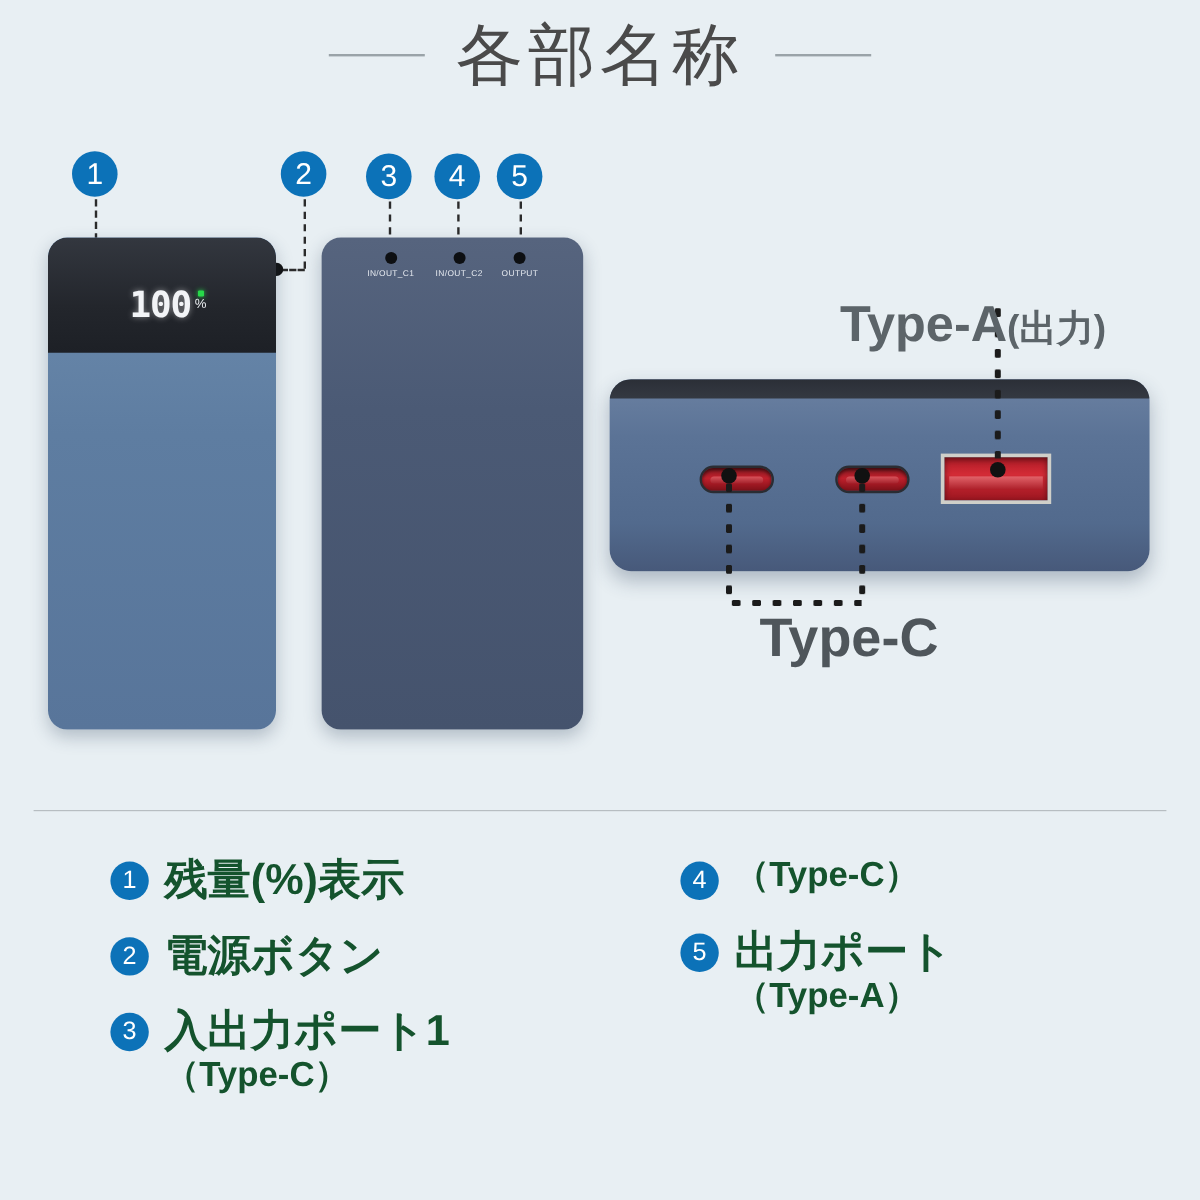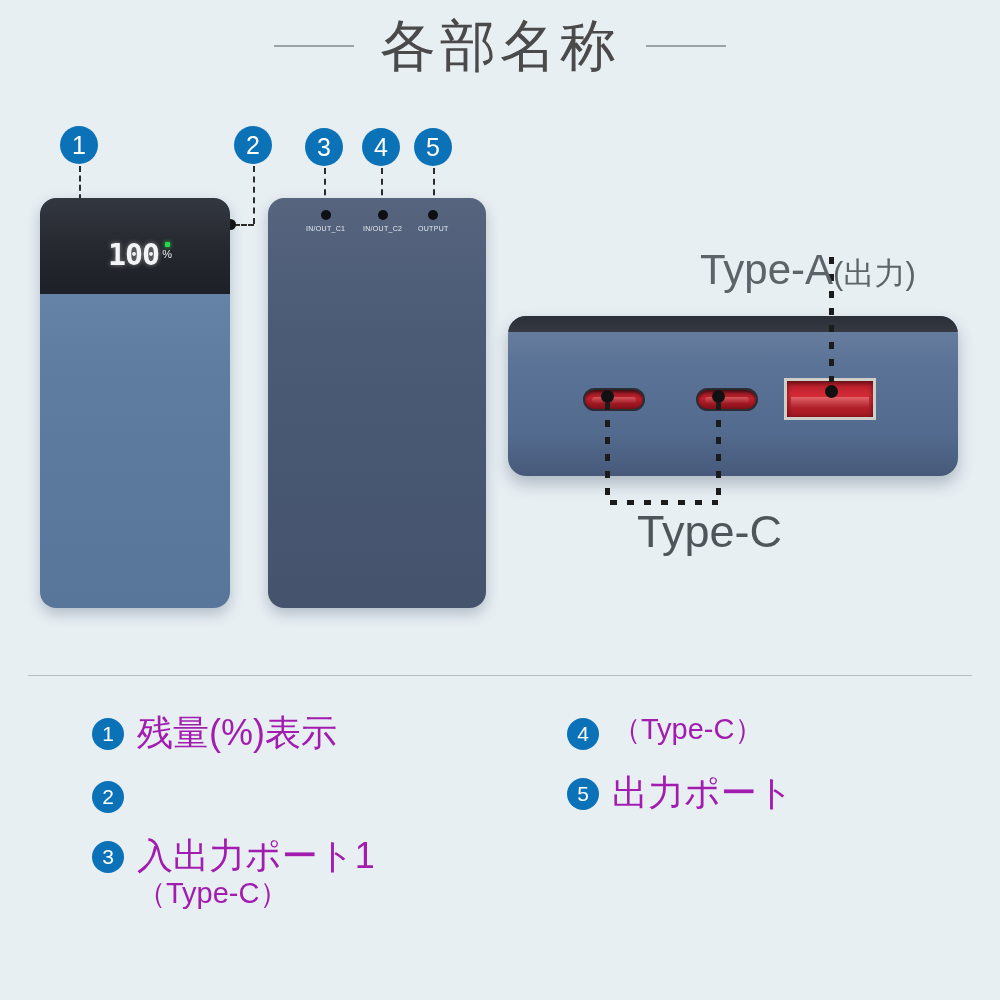--- a/index.html
+++ b/index.html
@@ -198,21 +198,21 @@
     position: absolute;
     width: 13px; height: 13px;
     border-radius: 50%;
     background: #111;
   }
 
   
   .side-label {
     position: absolute;
     color: #5c6469;
-    font-weight: 400;
+    font-weight: 700;
     line-height: 1.05;
   }
   .lbl-a { top: 248px; left: 700px; font-size: 42px; white-space: nowrap; }
   .lbl-a .sub { font-size: 31px; }
   .lbl-c {
     top: 508px; left: 572px;
     font-size: 45px;
     color: #4f565b;
     text-align: right;
     width: 210px;
@@ -248,24 +248,24 @@
     border-radius: 50%;
     background: #0c72b8;
     color: #fff;
     font-size: 21px;
     line-height: 32px;
     text-align: center;
     margin-right: 13px;
     margin-top: 6px;
   }
   .legend-text {
-    color: #a21caf;
+    color: #14532d;
     font-size: 36px;
     line-height: 1.14;
-    font-weight: 400;
+    font-weight: 700;
   }
   .legend-text .sub {
     display: block;
     font-size: 29px;
     margin-top: 1px;
   }
 </style>
 </head>
 <body>
 
@@ -348,20 +348,23 @@
 
     <div class="legend-item">
       <div class="legend-badge">1</div>
       <div class="legend-text">
         <span>残量(%)表示</span>
       </div>
     </div>
 
     <div class="legend-item">
       <div class="legend-badge">2</div>
+      <div class="legend-text">
+        <span>電源ボタン</span>
+      </div>
     </div>
 
     <div class="legend-item">
       <div class="legend-badge">3</div>
       <div class="legend-text">
         <span>入出力ポート1</span>
         <span class="sub">（Type-C）</span>
       </div>
     </div>
 
@@ -373,17 +376,18 @@
       <div class="legend-badge">4</div>
       <div class="legend-text">
         <span class="sub">（Type-C）</span>
       </div>
     </div>
 
     <div class="legend-item">
       <div class="legend-badge">5</div>
       <div class="legend-text">
         <span>出力ポート</span>
+        <span class="sub">（Type-A）</span>
       </div>
     </div>
 
   </div>
 </div>
 
 </body></html>

